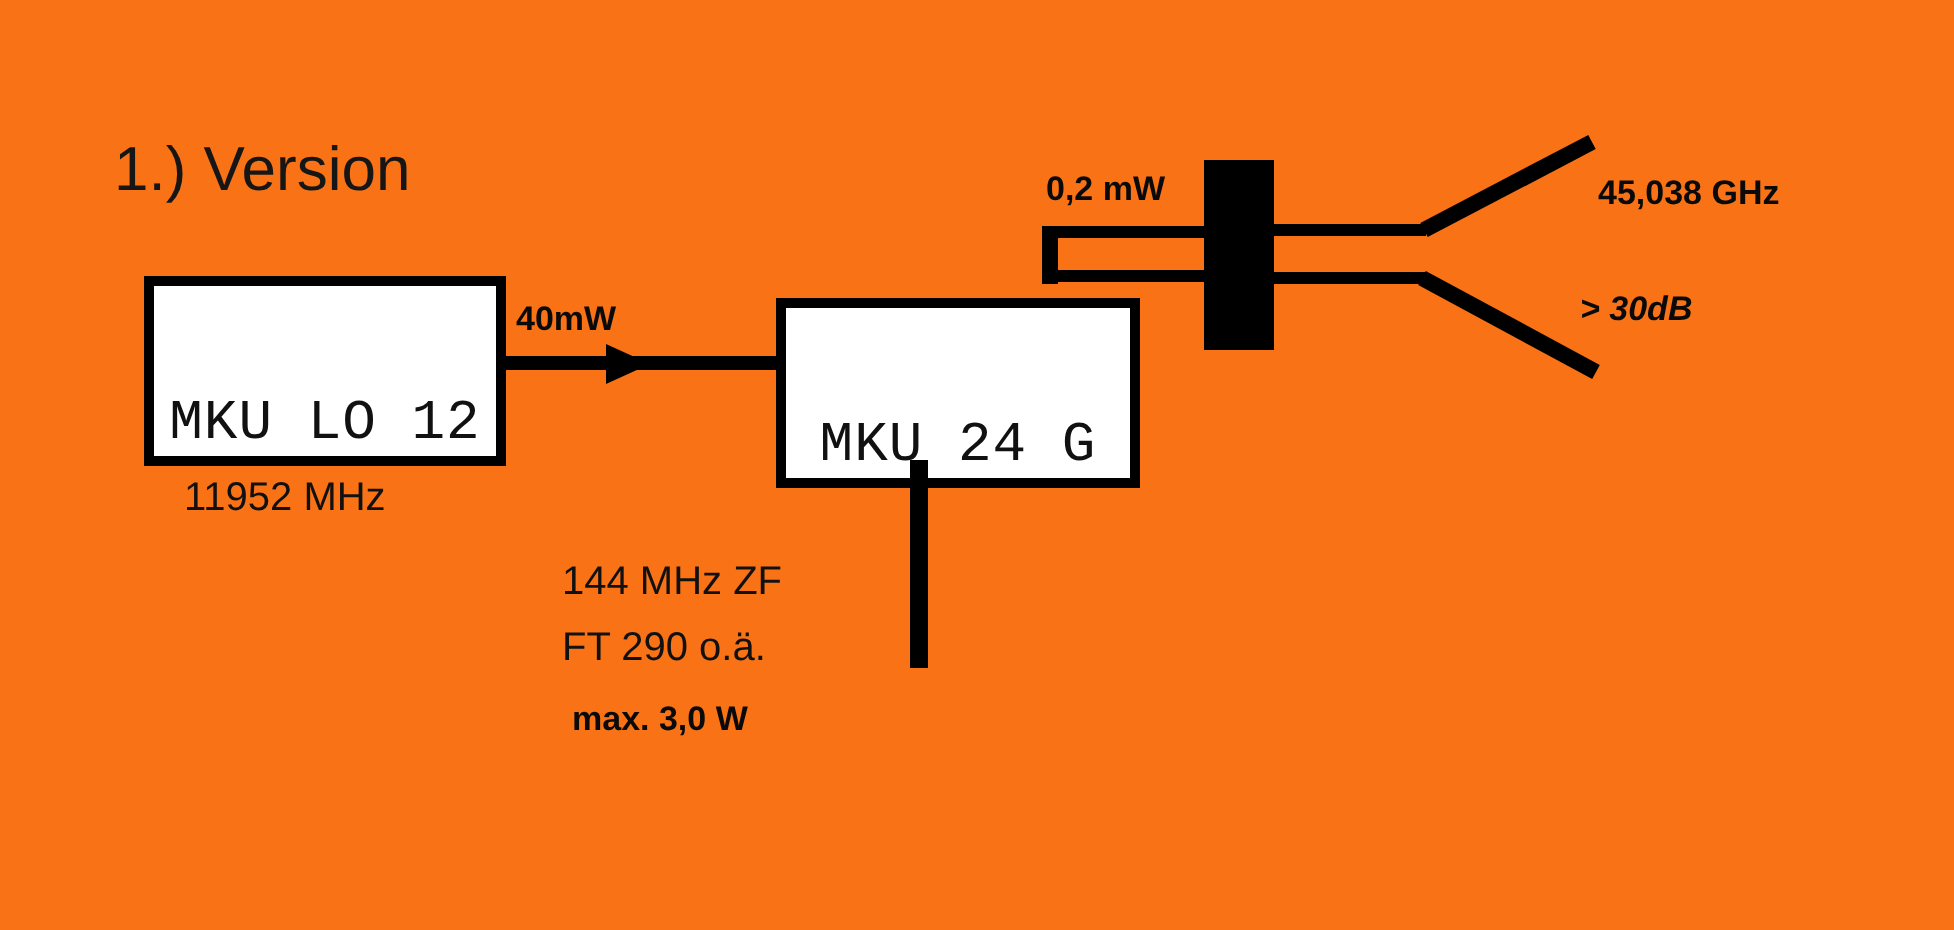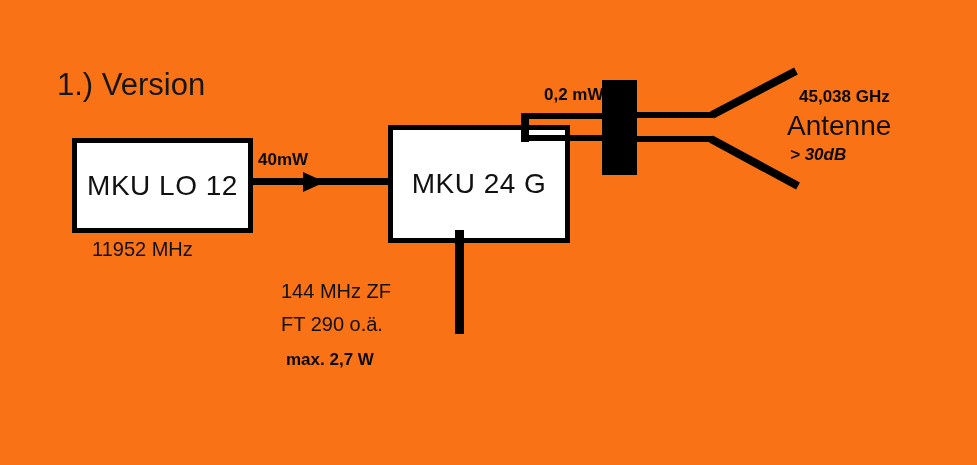--- a/index.html
+++ b/index.html
@@ -24,50 +24,51 @@
     font-size: 31px;
     line-height: 1.1;
     color: #161616;
     white-space: nowrap;
   }
 
   .block {
     border: 5px solid #000000;
     background: #ffffff;
     display: flex;
-    align-items: center;
+    align-items: flex-end;
     justify-content: center;
     box-sizing: border-box;
+    font-family: Liberation Mono, monospace;
   }
   .block-label {
     font-size: 28px;
     letter-spacing: 0.5px;
     color: #111111;
     white-space: nowrap;
   }
   .lo-block   { left: 72px;  top: 138px; width: 181px; height: 95px; }
-  .mixer-block{ left: 388px; top: 125px; width: 182px; height: 118px; }
+  .mixer-block{ left: 388px; top: 149px; width: 182px; height: 95px; }
 
   .label-big {
     font-size: 20px;
     line-height: 1.05;
     color: #111111;
     white-space: nowrap;
   }
   .label-small-bold {
     font-size: 17px;
     font-weight: bold;
     line-height: 1.05;
     color: #0a0a0a;
     white-space: nowrap;
   }
 
   .lo-freq    { left: 92px;  top: 239px; }
   .arrow-label{ left: 258px; top: 151px; }
-  .coupler-label { left: 544px; top: 86px; }
+  .coupler-label { left: 523px; top: 86px; }
   .ant-freq   { left: 799px; top: 88px; }
   .ant-name   { left: 787px; top: 111px; font-size: 28px; }
   .ant-gain   { left: 790px; top: 146px; font-style: italic; }
   .if-line1   { left: 281px; top: 281px; }
   .if-line2   { left: 281px; top: 314px; }
   .if-line3   { left: 286px; top: 351px; }
 
   .hline, .vline, .filter-rect {
     background: #000000;
   }
@@ -124,21 +125,20 @@
 
   <div class="abs hline wg-top"></div>
   <div class="abs hline wg-bottom"></div>
 
   <svg class="abs horn-svg" viewBox="0 0 977 465" xmlns="http://www.w3.org/2000/svg">
     <line x1="712" y1="115" x2="796" y2="71" stroke="#000000" stroke-width="8" stroke-linecap="butt"></line>
     <line x1="711" y1="139" x2="798" y2="186" stroke="#000000" stroke-width="8" stroke-linecap="butt"></line>
   </svg>
 
   <div class="abs label-small-bold ant-freq">45,038 GHz</div>
-  <div class="abs label-big ant-name">Antenne</div>
   <div class="abs label-small-bold ant-gain">&gt; 30dB</div>
 
   <div class="abs vline if-stub"></div>
   <div class="abs label-big if-line1">144 MHz ZF</div>
   <div class="abs label-big if-line2">FT 290 o.ä.</div>
-  <div class="abs label-small-bold if-line3">max. 2,7 W</div>
+  <div class="abs label-small-bold if-line3">max. 3,0 W</div>
 
 </div>
 
 </body></html>

